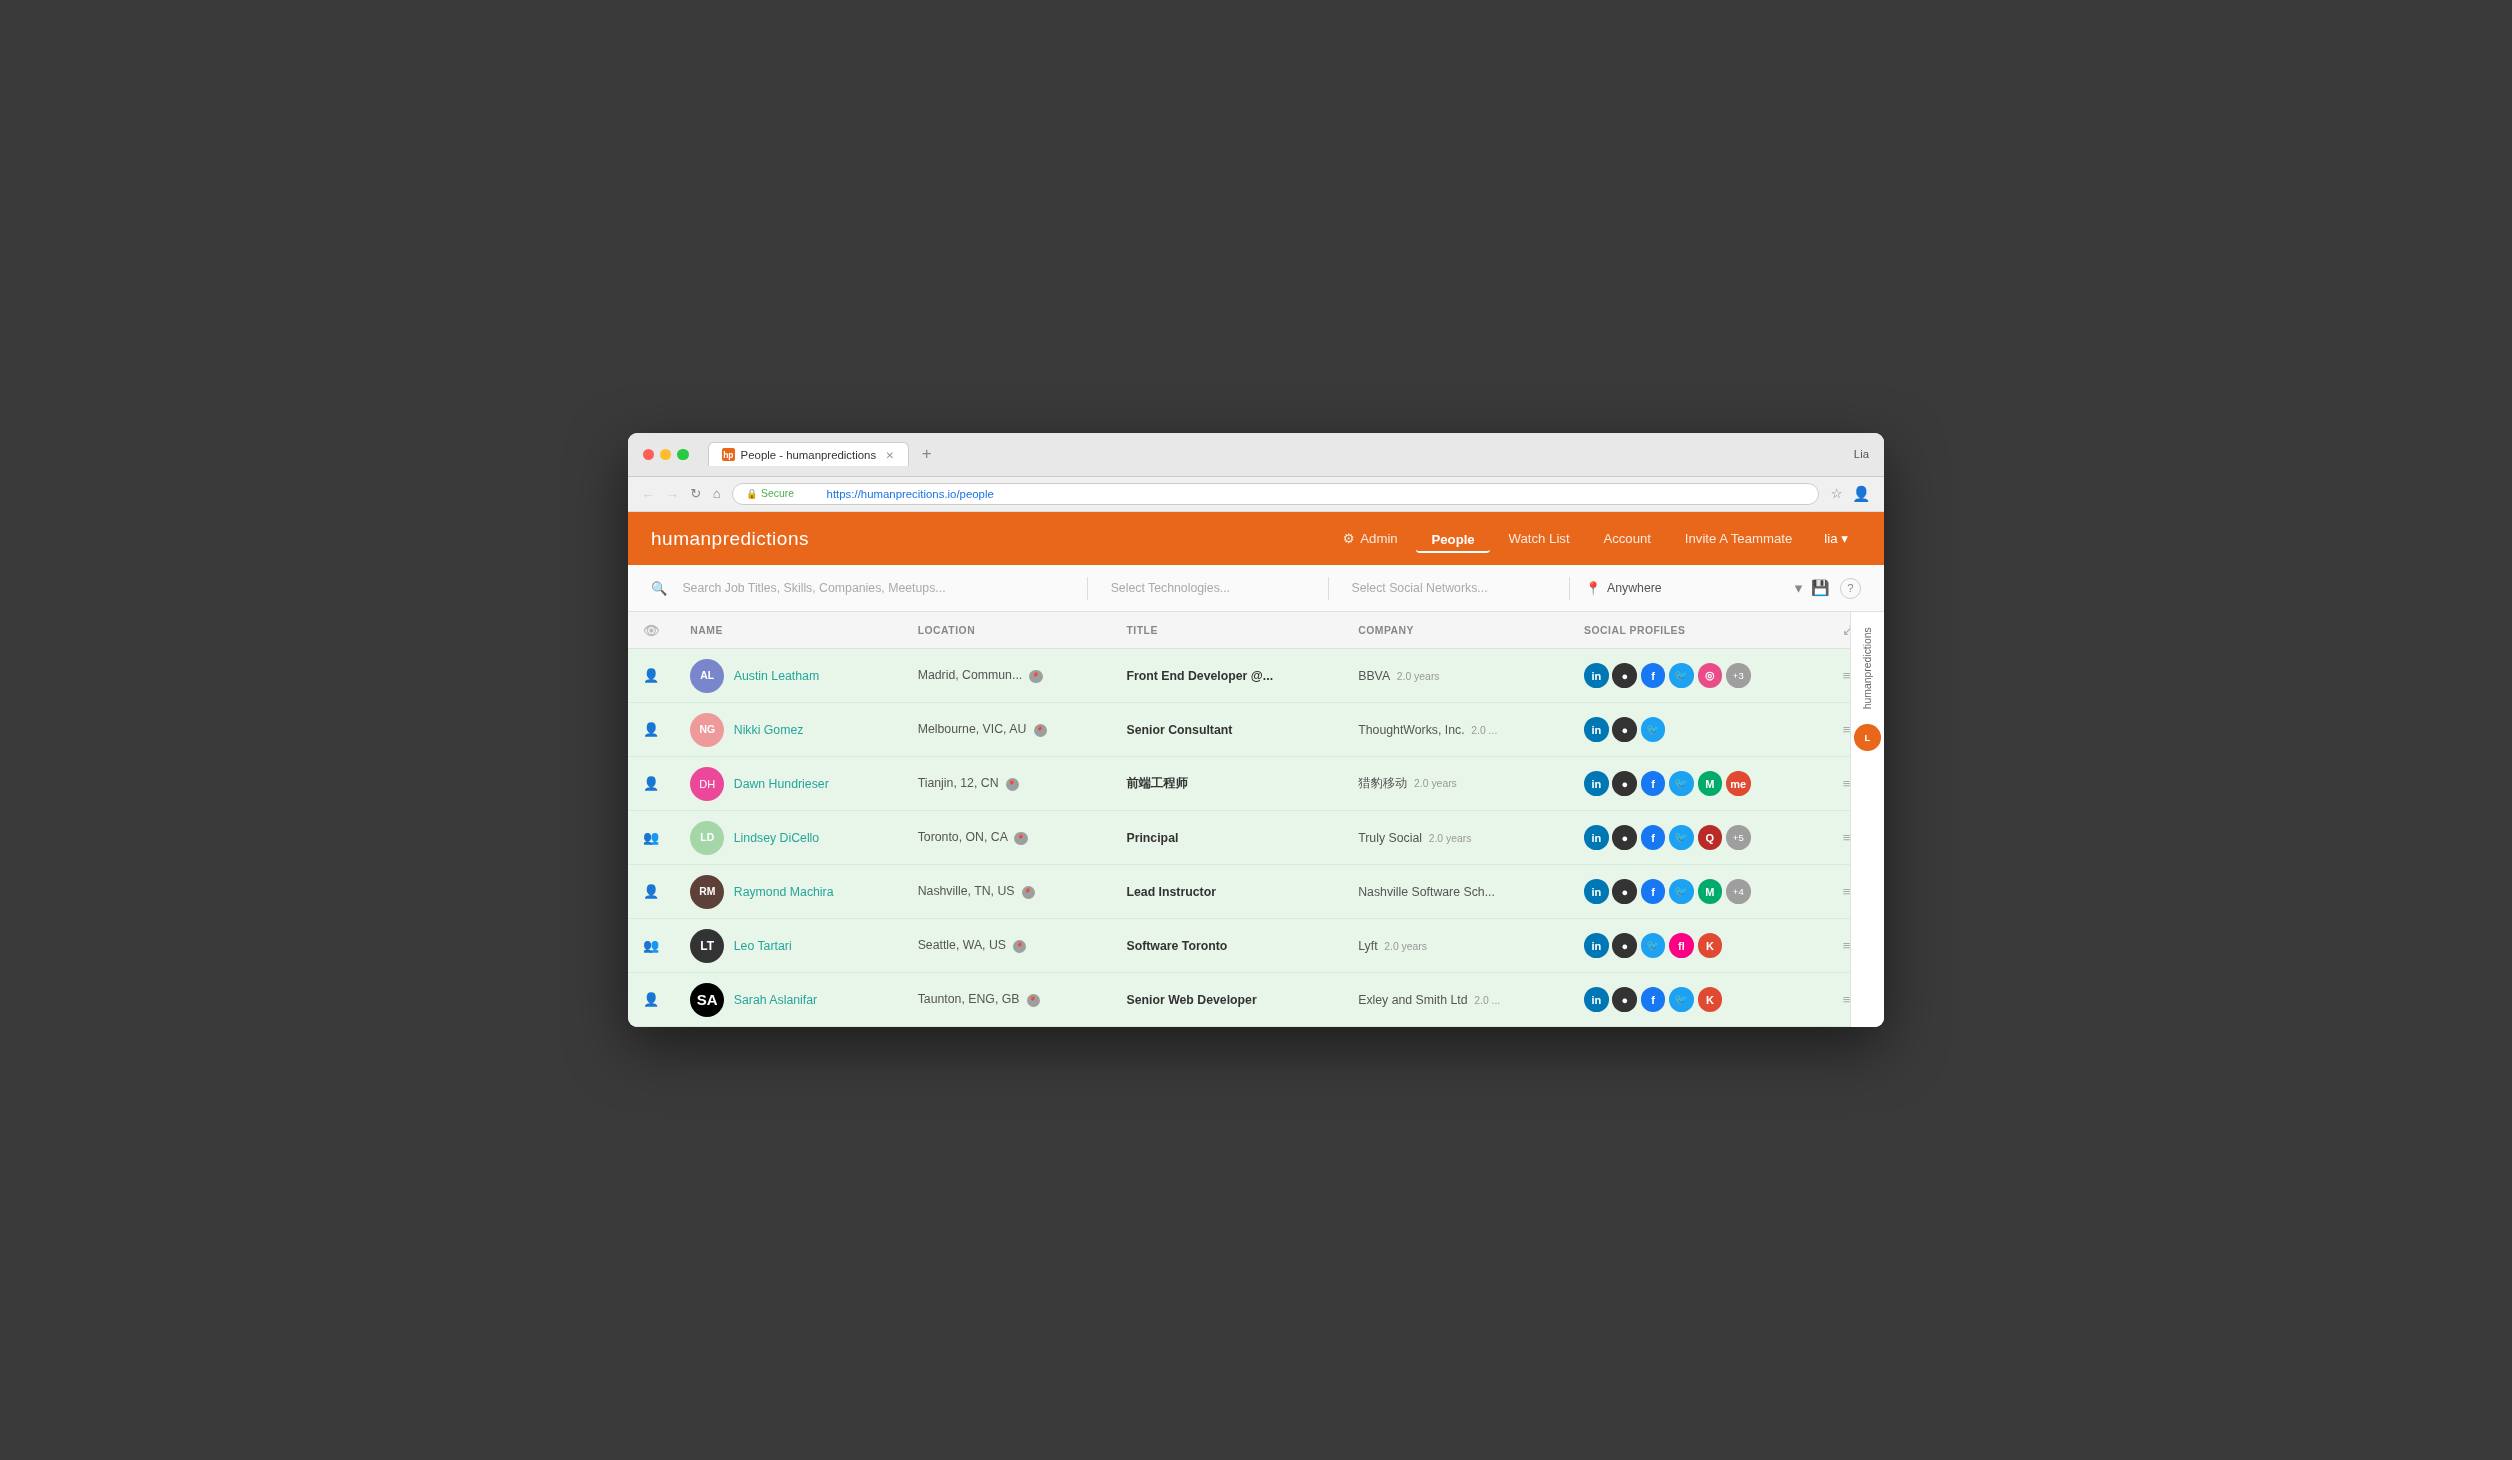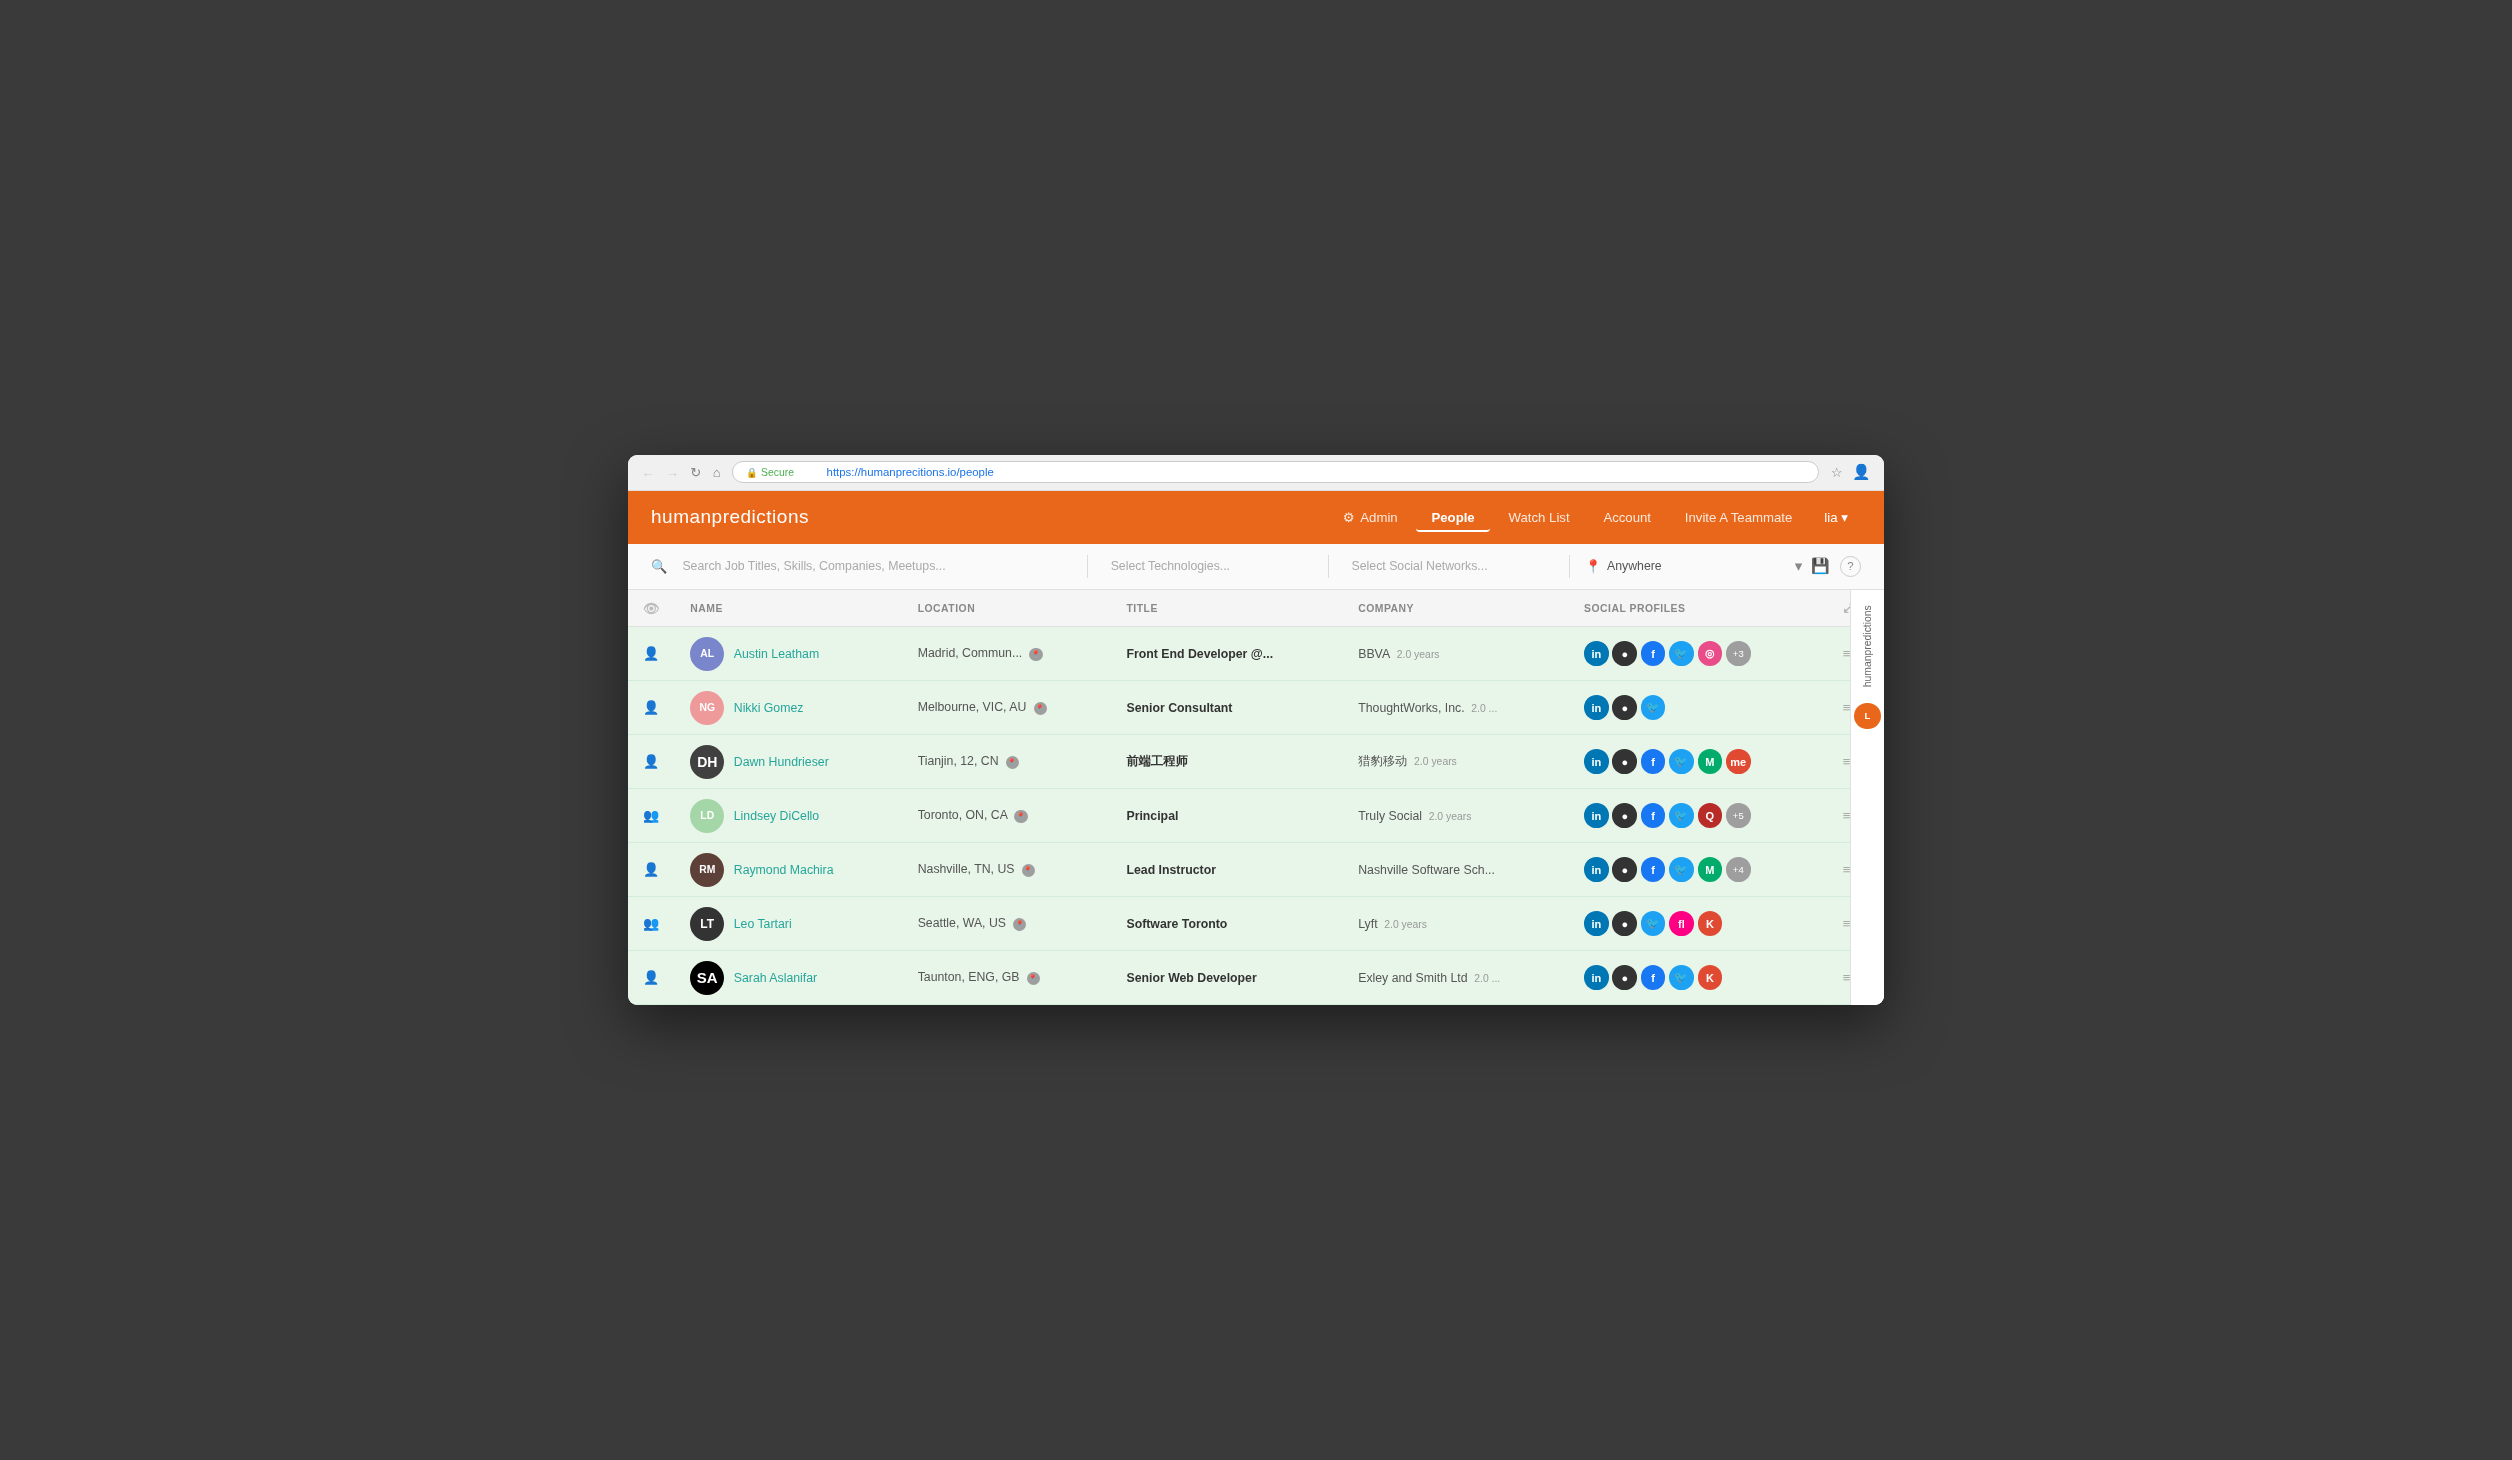--- a/index.html
+++ b/index.html
@@ -296,20 +296,36 @@
       display: flex; align-items: center; justify-content: center;
       font-size: 9.5px; color: white; font-weight: bold;
       cursor: pointer;
     }
   </style>
 </head>
 <body>
 
 <div class="browser-window">
 
+  <div class="title-bar">
+    <div class="traffic-lights">
+      <div class="traffic-light tl-red"></div>
+      <div class="traffic-light tl-yellow"></div>
+      <div class="traffic-light tl-green"></div>
+    </div>
+    <div class="tab-area">
+      <div class="tab">
+        <div class="tab-favicon">hp</div>
+        <span>People - humanpredictions</span>
+        <span class="tab-close">✕</span>
+      </div>
+      <button class="tab-new">+</button>
+    </div>
+    <div class="title-bar-right">Lia</div>
+  </div>
 
   <div class="address-bar">
     <button class="nav-btn" disabled="">←</button>
     <button class="nav-btn" disabled="">→</button>
     <button class="nav-btn">↻</button>
     <button class="nav-btn">⌂</button>
     <div class="address-input">
       <span class="secure-badge">
         <span class="lock-icon">🔒</span>
         <span>Secure</span>
@@ -438,21 +454,21 @@
               <div class="row-actions" style="justify-content: flex-end;">
                 <button class="row-action-btn">≡</button>
                 <button class="row-action-btn">⊖</button>
               </div>
             </td>
           </tr>
           <tr>
             <td class="td-eye"><span style="color: rgb(187, 187, 187); font-size: 13.2px;">👤</span></td>
             <td>
               <div class="person-cell">
-                <div class="avatar" style="background: #404040; color: rgb(255, 255, 255); font-weight: 700; font-size: 14px;">DH</div>
+                <div class="avatar" style="background: #ec4899; color: rgb(255, 255, 255); font-weight: 400; font-size: 11px;">DH</div>
                 <span class="person-name">Dawn Hundrieser</span>
               </div>
             </td>
             <td><span class="location-text">Tianjin, 12, CN</span> <span class="location-badge" style="background:#9e9e9e;width:13.2px;height:13.2px;font-size:7.6px;">📍</span></td>
             <td><span class="title-text">前端工程师</span></td>
             <td><span class="company-text">猎豹移动</span><span class="years-badge"> 2.0 years</span></td>
             <td>
               <div class="social-profiles">
                 <div class="social-icon" style="background: rgb(0, 119, 181);">in</div>
                 <div class="social-icon" style="background: rgb(51, 51, 51);">●</div>

